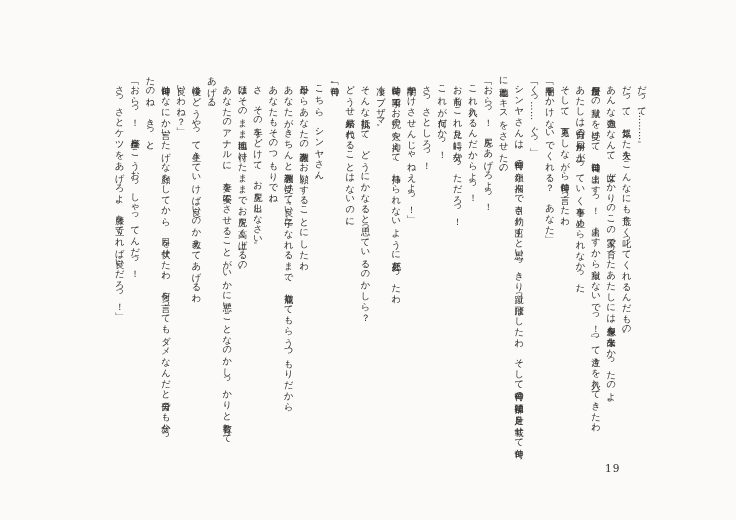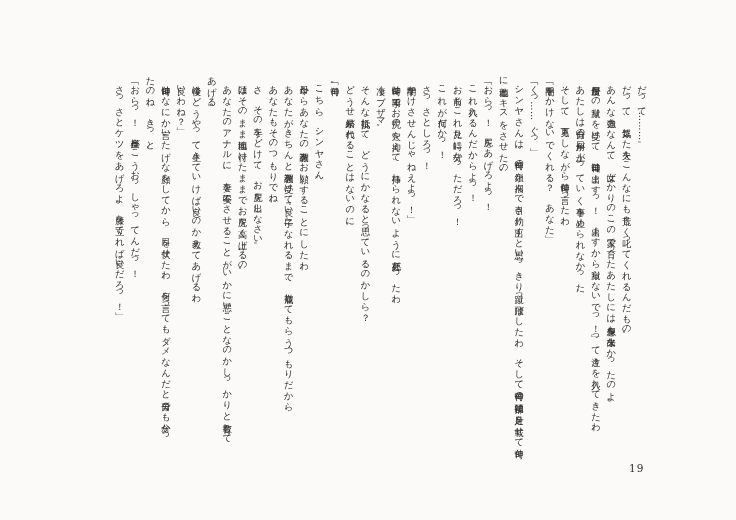--- a/index.html
+++ b/index.html
@@ -31,21 +31,21 @@
     letter-spacing: 0.04em;
     color: #2e2c2a;
   }
   .para {
     margin: 0;
     padding: 0;
     text-indent: 1em;
   }
   .page-number {
     position: absolute;
-    left: 629px;
+    left: 605px;
     top: 462px;
     font-family: "DejaVu Serif", "Liberation Serif", serif;
     font-size: 10.5px;
     letter-spacing: 1px;
     color: #2e2c2a;
   }
 </style>
 </head>
 <body>
 

